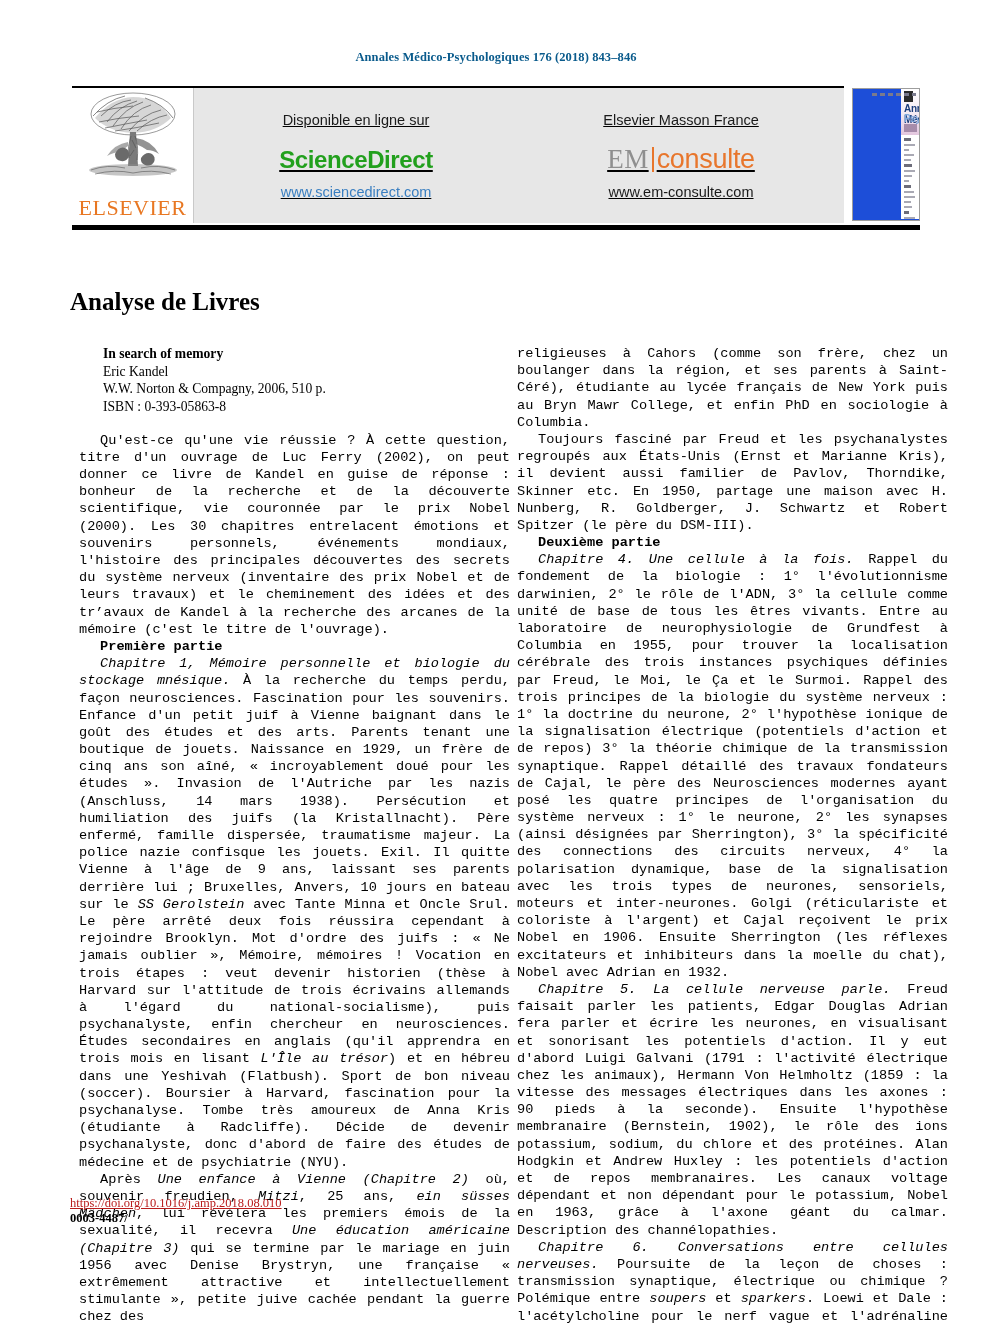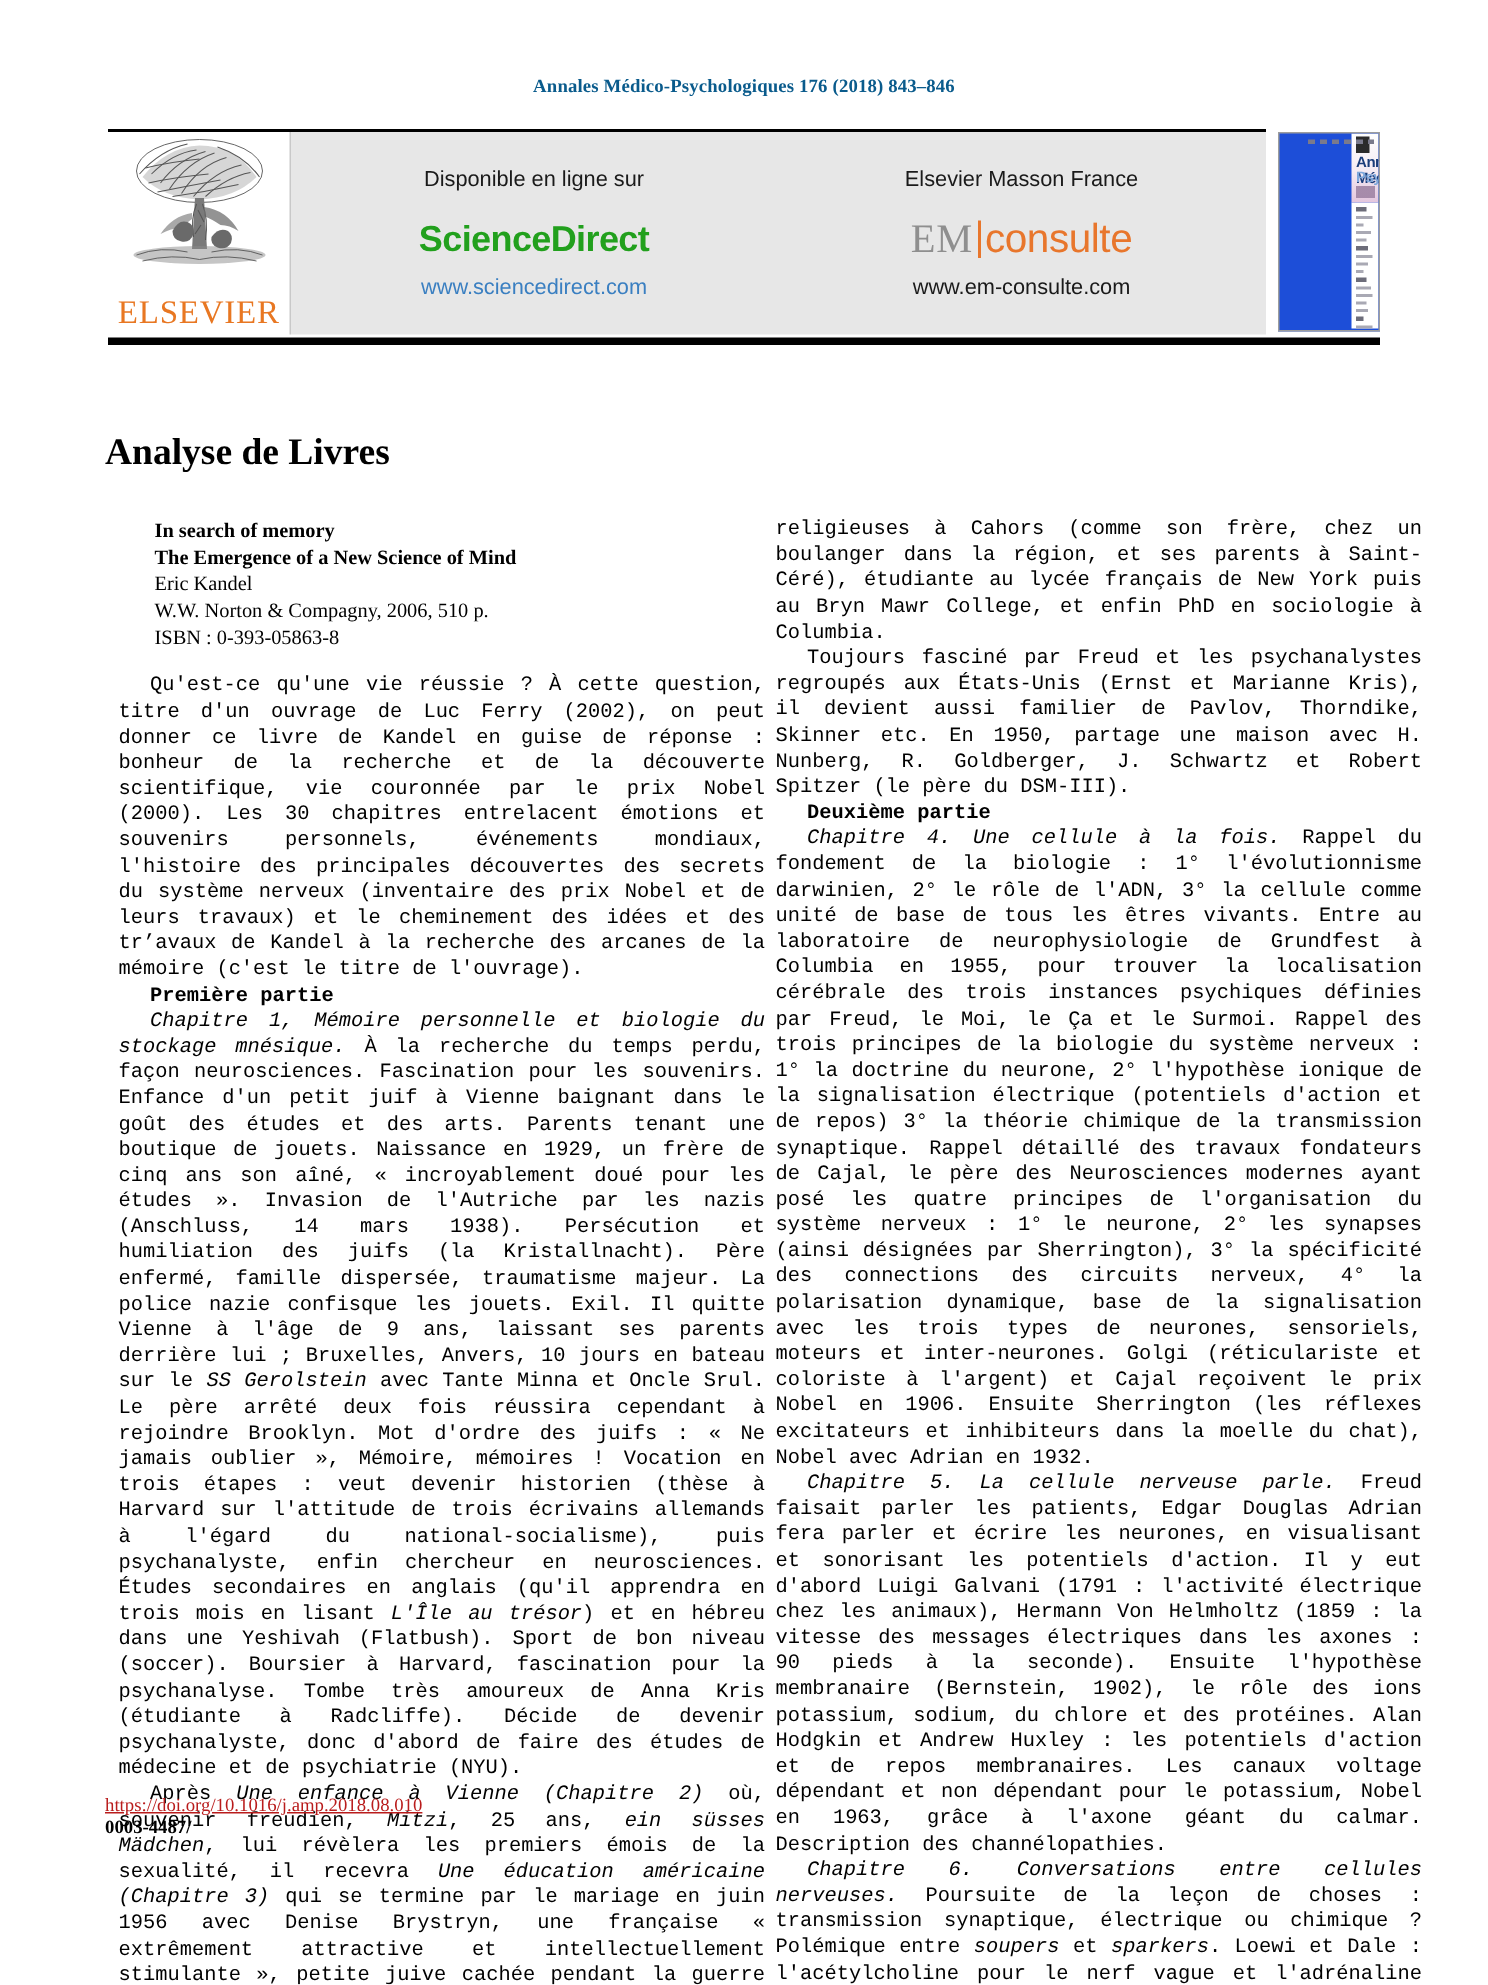--- a/index.html
+++ b/index.html
@@ -86,20 +86,21 @@
     line-height: 1;
     margin-top: 1px;
   }
 
   .banner-grey {
     flex: 1 1 auto;
     background: #e7e7e7;
     display: flex;
     align-items: center;
     justify-content: space-around;
+    text-decoration: underline;
   }
   .banner-cell {
     text-align: center;
     padding: 0 8px;
   }
   .banner-caption {
     font-family: "Liberation Sans", sans-serif;
     font-size: 14.5px;
     color: #1a1a1a;
     margin-bottom: 18px;
@@ -386,21 +387,20 @@
   </div>
 
   <div class="header-rule-bottom"></div>
 
   <h1 class="article-title">Analyse de Livres</h1>
 
   <div class="col col-left">
 
     <div class="book-meta">
       <div class="b">In search of memory</div>
-      <div class="b">The Emergence of a New Science of Mind</div>
       <div>Eric Kandel</div>
       <div>W.W. Norton &amp; Compagny, 2006, 510 p.</div>
       <div>ISBN : 0-393-05863-8</div>
     </div>
 
     <p>Qu'est-ce qu'une vie réussie ? À cette question, titre d'un ouvrage de Luc Ferry (2002), on peut donner ce livre de Kandel en guise de réponse : bonheur de la recherche et de la découverte scientifique, vie couronnée par le prix Nobel (2000). Les 30 chapitres entrelacent émotions et souvenirs personnels, événements mondiaux, l'histoire des principales découvertes des secrets du système nerveux (inventaire des prix Nobel et de leurs travaux) et le cheminement des idées et des tr’avaux de Kandel à la recherche des arcanes de la mémoire (c'est le titre de l'ouvrage).</p>
 
     <p class="section-head">Première partie</p>
 
     <p><i>Chapitre 1, Mémoire personnelle et biologie du stockage mnésique.</i><span> À la recherche du temps perdu, façon neurosciences. Fascination pour les souvenirs. Enfance d'un petit juif à Vienne baignant dans le goût des études et des arts. Parents tenant une boutique de jouets. Naissance en 1929, un frère de cinq ans son aîné, « incroyablement doué pour les études ». Invasion de l'Autriche par les nazis (Anschluss, 14 mars 1938). Persécution et humiliation des juifs (la Kristallnacht). Père enfermé, famille dispersée, traumatisme majeur. La police nazie confisque les jouets. Exil. Il quitte Vienne à l'âge de 9 ans, laissant ses parents derrière lui ; Bruxelles, Anvers, 10 jours en bateau sur le </span><i>SS Gerolstein</i><span> avec Tante Minna et Oncle Srul. Le père arrêté deux fois réussira cependant à rejoindre Brooklyn. Mot d'ordre des juifs : « Ne jamais oublier », Mémoire, mémoires ! Vocation en trois étapes : veut devenir historien (thèse à Harvard sur l'attitude de trois écrivains allemands à l'égard du national-socialisme), puis psychanalyste, enfin chercheur en neurosciences. Études secondaires en anglais (qu'il apprendra en trois mois en lisant </span><i>L'Île au trésor</i><span>) et en hébreu dans une Yeshivah (Flatbush). Sport de bon niveau (soccer). Boursier à Harvard, fascination pour la psychanalyse. Tombe très amoureux de Anna Kris (étudiante à Radcliffe). Décide de devenir psychanalyste, donc d'abord de faire des études de médecine et de psychiatrie (NYU).</span></p>

